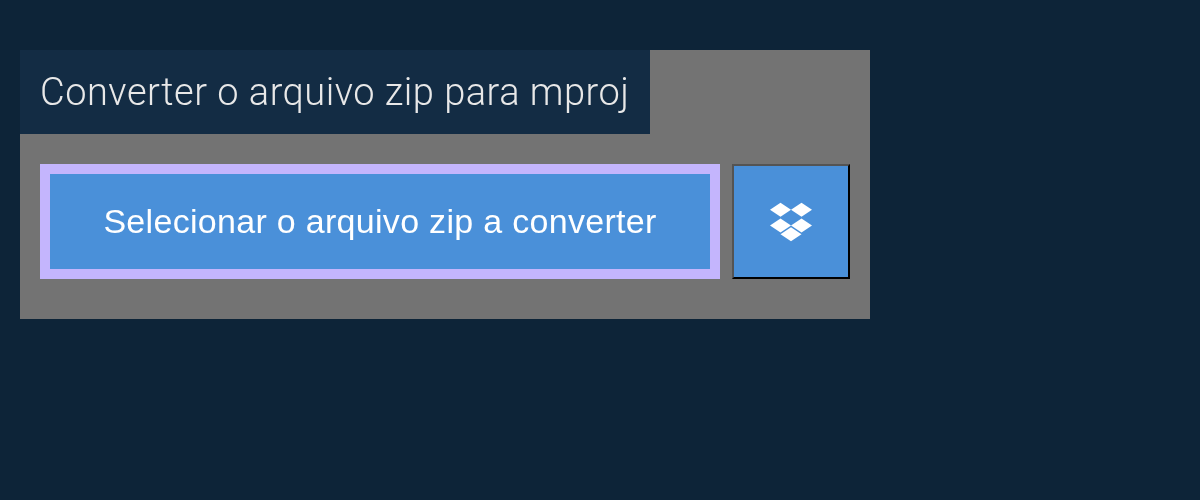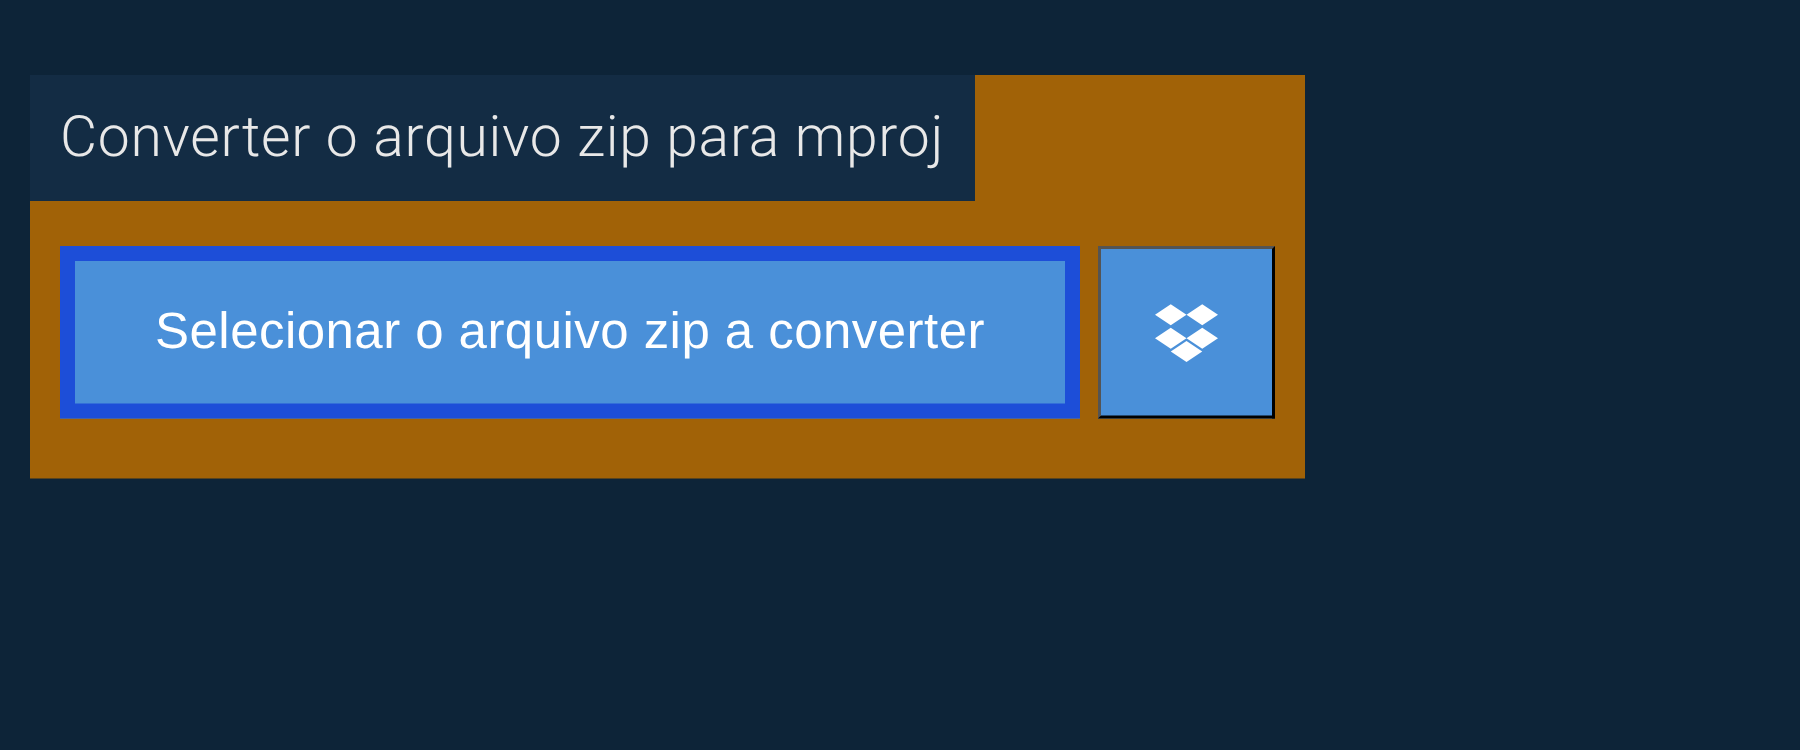--- a/index.html
+++ b/index.html
@@ -10,21 +10,21 @@
     
     body {
       width: 1200px;
       height: 500px;
       background-color: #0d2438;
       font-family: -apple-system, BlinkMacSystemFont, "Segoe UI", Roboto, Helvetica, Arial, sans-serif;
       overflow: hidden;
     }
     
     .panel {
-      background-color: #a16207;
+      background-color: #737373;
       margin: 50px 20px 20px 20px;
       width: 850px;
     }
     
     .title-bar {
       padding: 20px 20px;
       background-color: #132c44;
       display: inline-block;
     }
     
@@ -36,21 +36,21 @@
     }
     
     .button-row {
       display: flex;
       padding: 30px 20px 40px 20px;
       gap: 12px;
     }
     
     .select-file-button {
       background-color: #4a90d9;
-      border: 10px solid #1d4ed8;
+      border: 10px solid #c4b5fd;
       color: #ffffff;
       font-size: 34px;
       font-weight: 300;
       padding: 28px 40px;
       cursor: pointer;
       flex: 0 0 auto;
       width: 680px;
       text-align: center;
       letter-spacing: 0.3px;
     }

